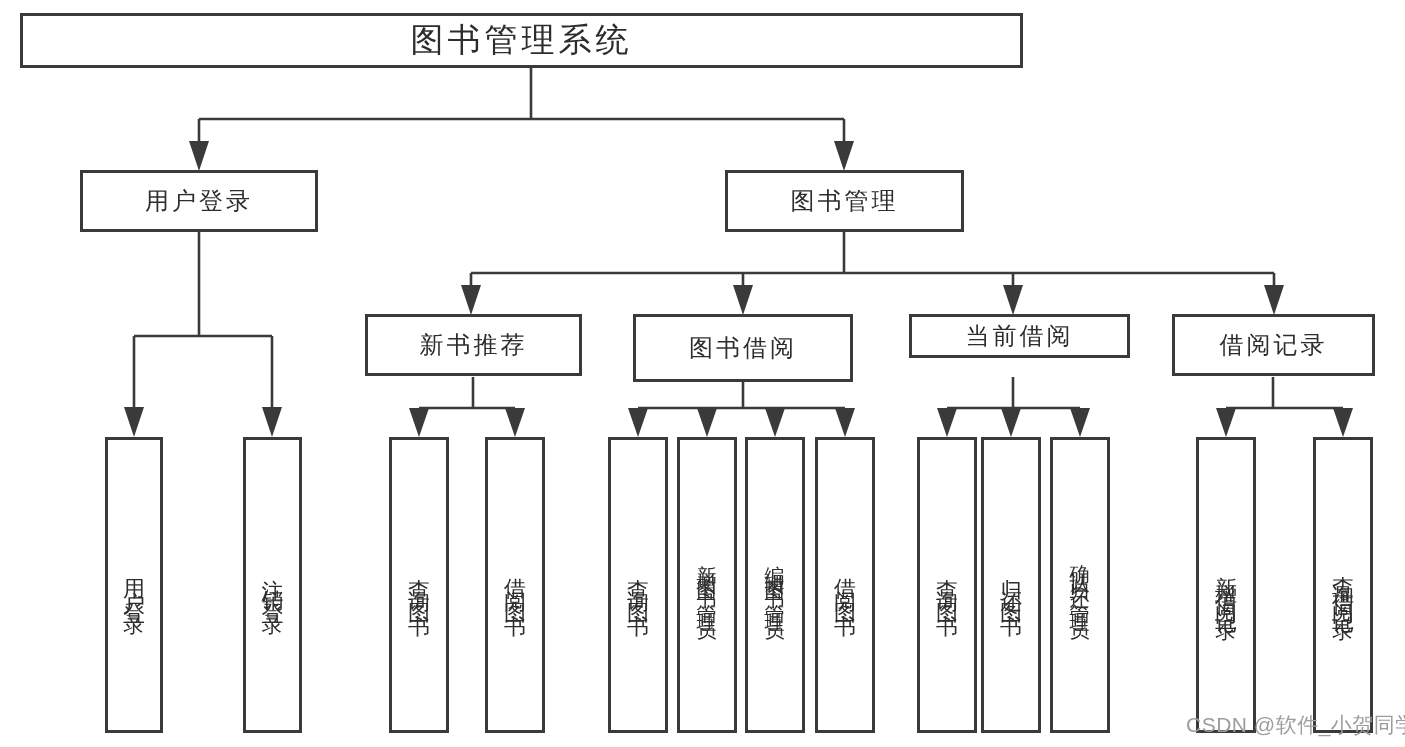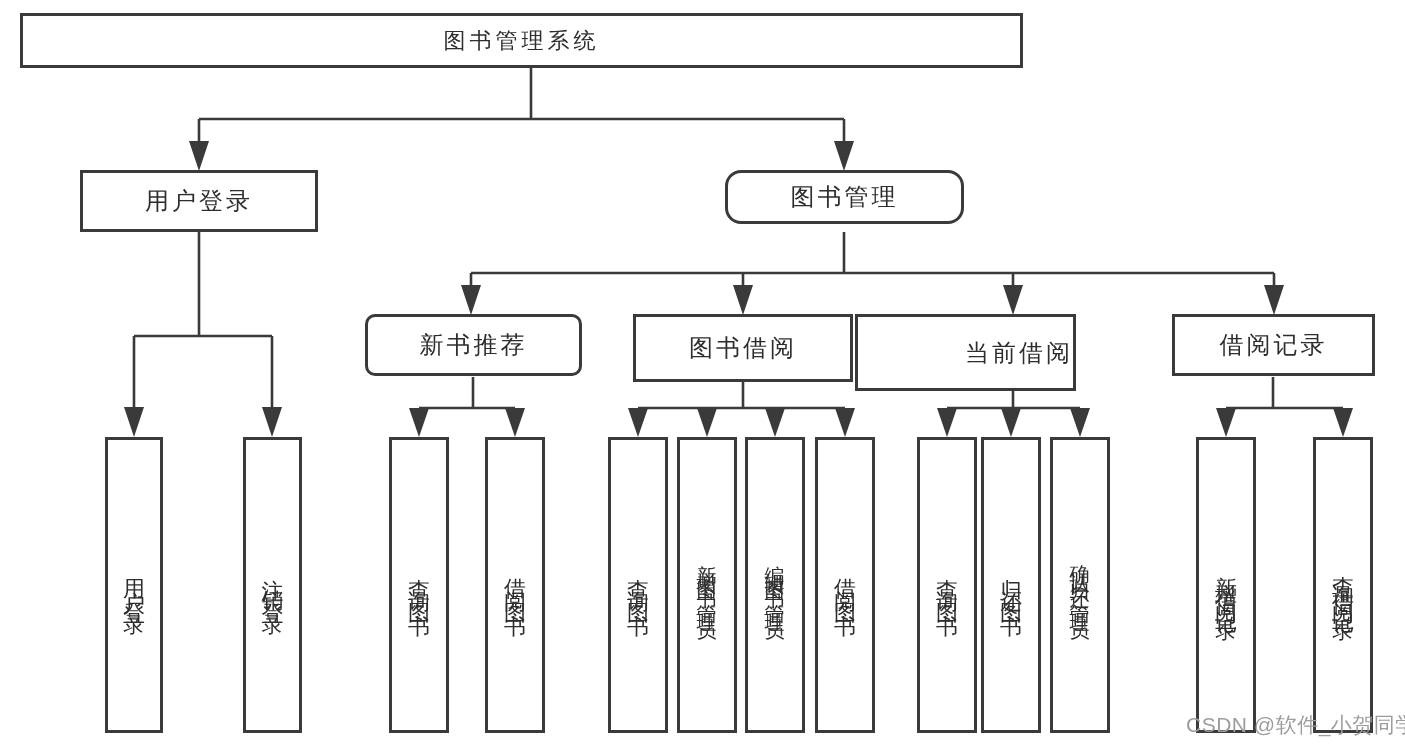--- a/index.html
+++ b/index.html
@@ -26,21 +26,21 @@
     box-sizing:border-box;
     background:var(--box-bg);
     border:3px solid var(--line);
     display:flex;align-items:center;justify-content:center;
   }
   .node .hlabel{
     font-size:24px;
     letter-spacing:3px;
     white-space:nowrap;
   }
-  .node.root .hlabel{font-size:22px;letter-spacing:4px;}
+  .node.root .hlabel{font-size:33px;letter-spacing:4px;}
   .leaf{
     position:absolute;
     box-sizing:border-box;
     background:var(--box-bg);
     border:3px solid var(--line);
     display:flex;align-items:center;justify-content:center;
   }
   .leaf .vlabel{
     writing-mode:vertical-rl;
     font-size:22px;
@@ -113,31 +113,31 @@
     </g>
   </svg>
 
   <div class="node root" style="left:20px;top:13px;width:1003px;height:55px;">
     <span class="hlabel">图书管理系统</span>
   </div>
 
   <div class="node" style="left:80px;top:170px;width:238px;height:62px;">
     <span class="hlabel">用户登录</span>
   </div>
-  <div class="node" style="left:725px;top:170px;width:239px;height:54px;border-radius:16px;">
+  <div class="node" style="left:725px;top:170px;width:239px;height:62px;">
     <span class="hlabel">图书管理</span>
   </div>
 
-  <div class="node" style="left:365px;top:314px;width:217px;height:62px;border-radius:10px;">
+  <div class="node" style="left:365px;top:314px;width:217px;height:62px;">
     <span class="hlabel">新书推荐</span>
   </div>
   <div class="node" style="left:633px;top:314px;width:220px;height:68px;">
     <span class="hlabel">图书借阅</span>
   </div>
-  <div class="node" style="left:855px;top:314px;width:221px;height:77px;justify-content:flex-end;">
+  <div class="node" style="left:909px;top:314px;width:221px;height:44px;">
     <span class="hlabel">当前借阅</span>
   </div>
   <div class="node" style="left:1172px;top:314px;width:203px;height:62px;">
     <span class="hlabel">借阅记录</span>
   </div>
 
   <div class="leaf" style="left:105px;top:437px;width:58px;height:296px;">
     <span class="vlabel">用户登录</span>
   </div>
   <div class="leaf" style="left:243px;top:437px;width:59px;height:296px;">

